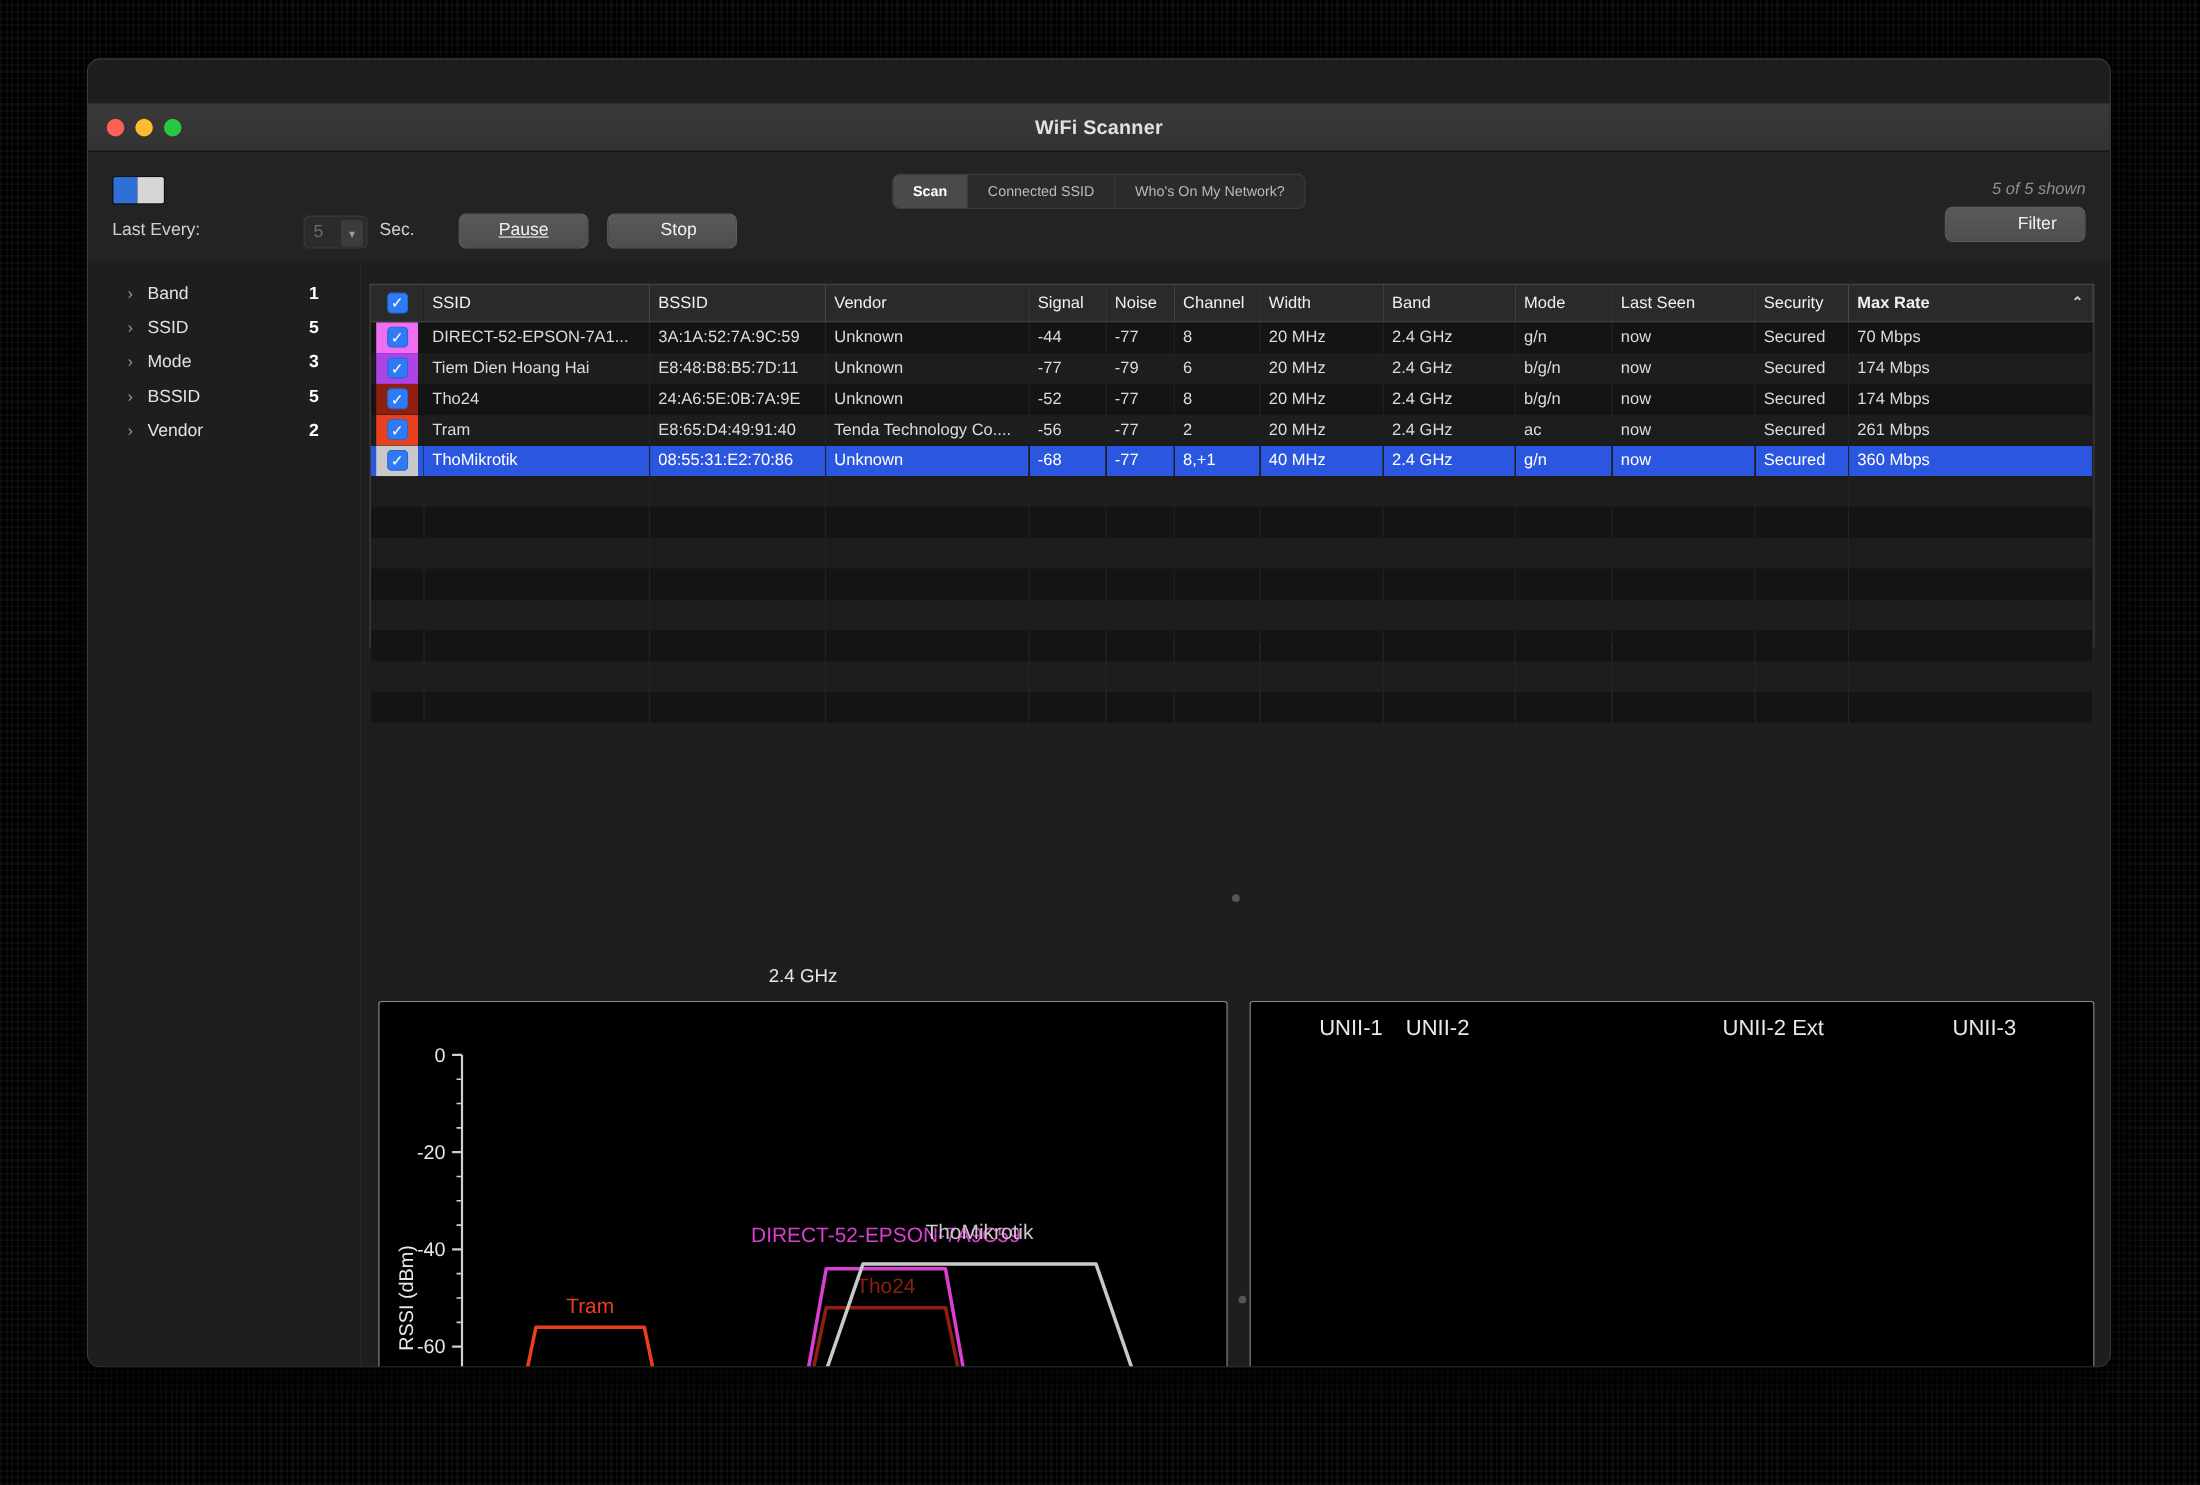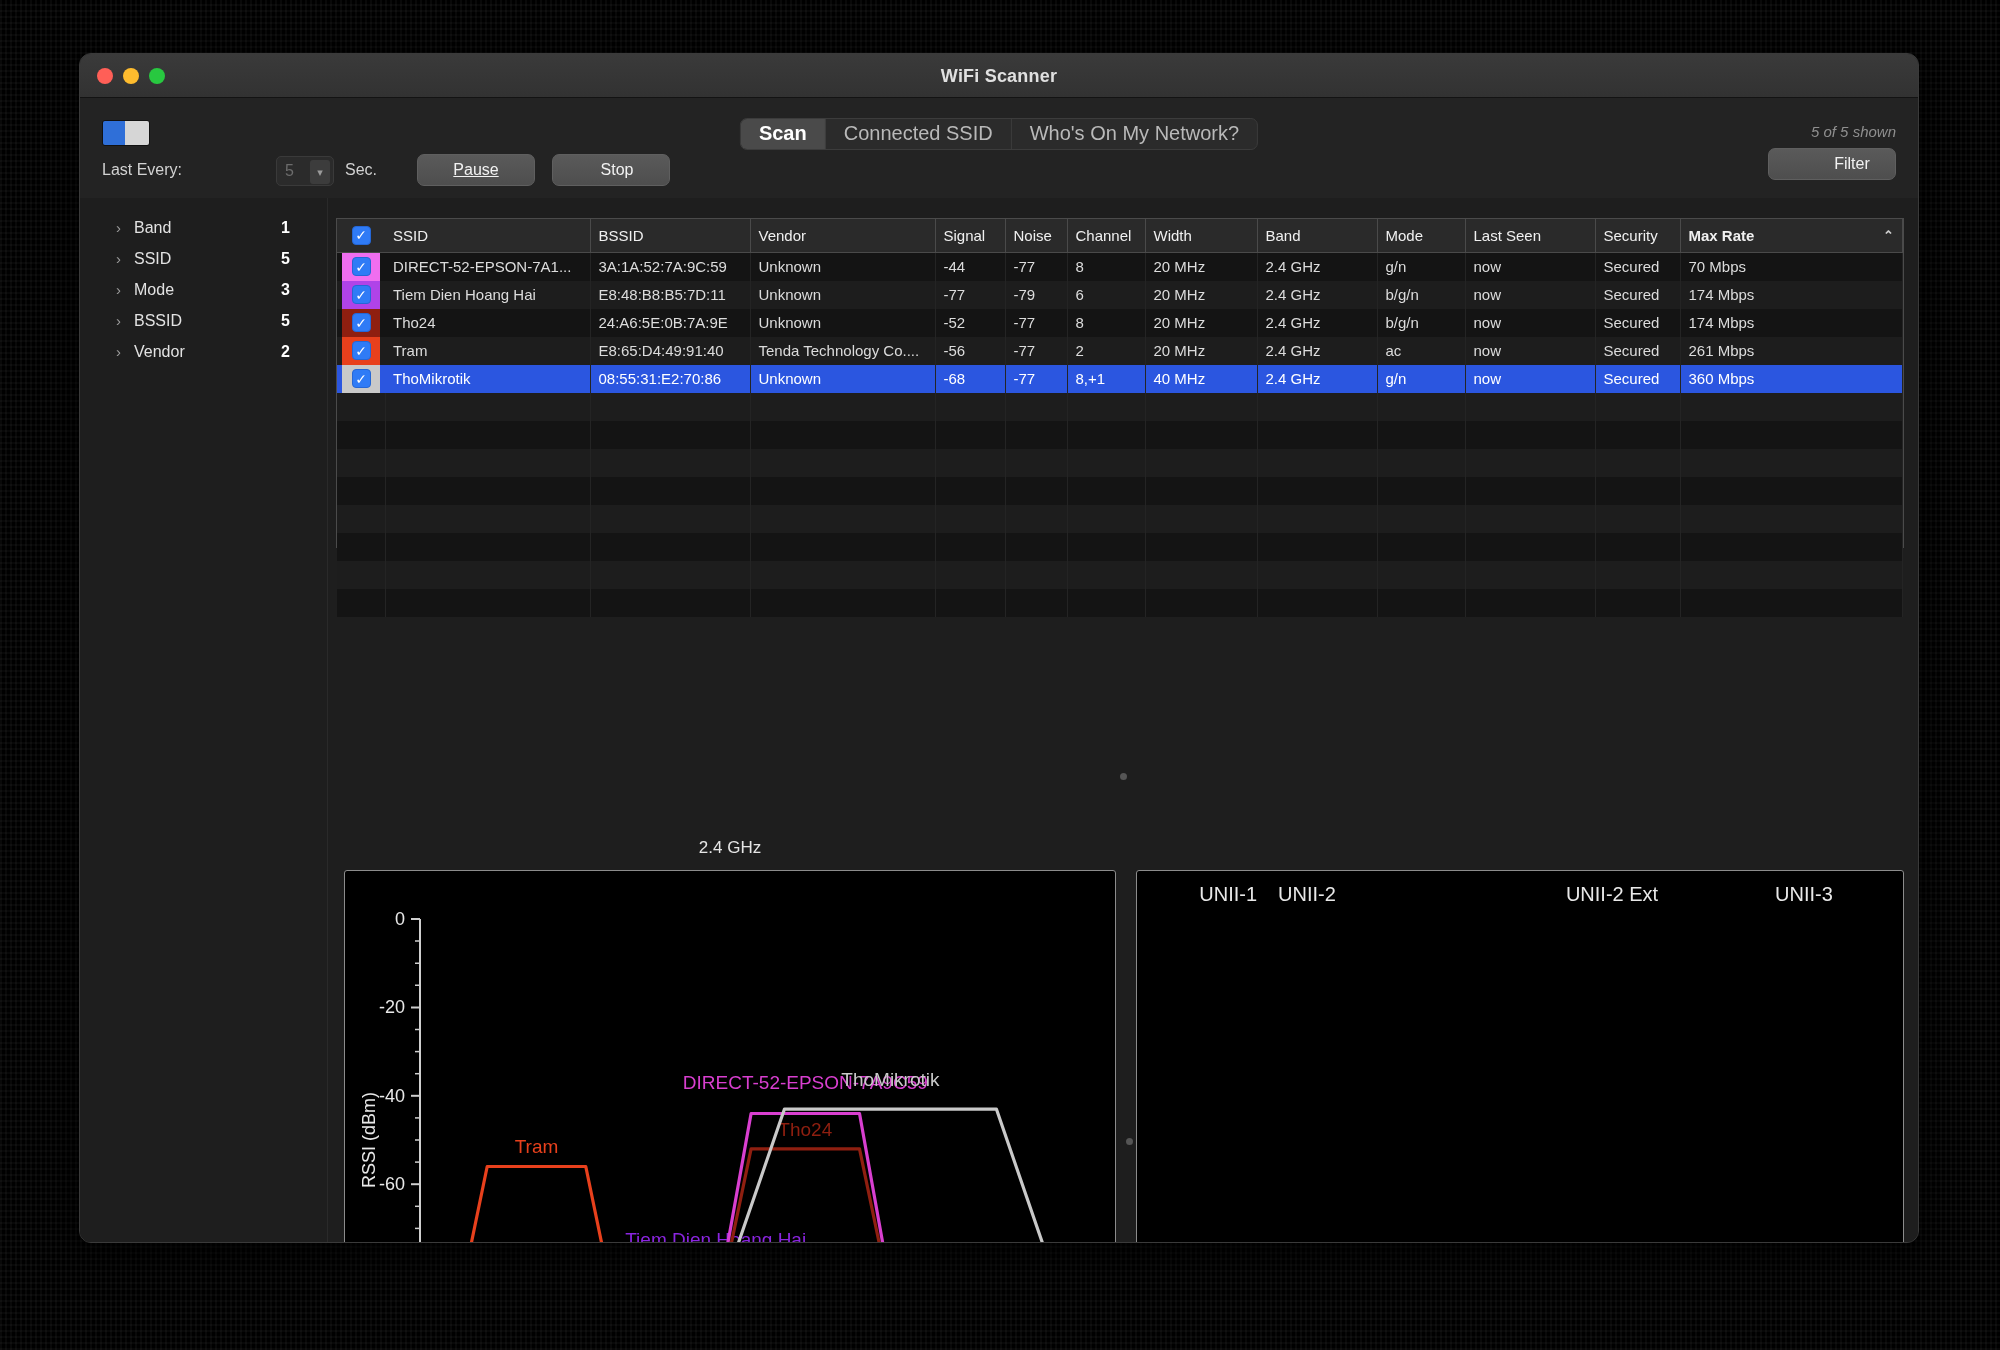--- a/index.html
+++ b/index.html
@@ -51,20 +51,21 @@
     display: flex; gap: 10px;
   }
   .light { width: 16px; height: 16px; border-radius: 50%; }
   .light.red    { background: #ff5f57; }
   .light.yellow { background: #febc2e; }
   .light.green  { background: #28c840; }
   #window-title {
     text-align: center; line-height: 44px;
     font-size: 18px; color: #e0e0e0; font-weight: 600;
     letter-spacing: .2px;
+    margin-top: 40px;
   }
 
   
   #toolbar {
     position: relative;
     height: 100px;
     background: #232323;
   }
   #view-toggle {
     position: absolute; left: 22px; top: 22px;
@@ -77,21 +78,21 @@
 
   #tabbar-top {
     position: absolute; left: 50%; transform: translateX(-50%); top: 20px;
     display: flex; align-items: center;
     background: #2b2b2b;
     border: 1px solid #3c3c3c;
     border-radius: 7px;
     height: 32px; overflow: hidden;
   }
   #tabbar-top .tab {
-    font-size: 20px; color: #b9b9b9;
+    font-size: 13px; color: #b9b9b9;
     padding: 0 18px; height: 32px; line-height: 31px;
     white-space: nowrap; cursor: default;
     border-right: 1px solid #3c3c3c;
   }
   #tabbar-top .tab:last-child { border-right: none; }
   #tabbar-top .tab.active {
     background: #4a4a4a; color: #fff; font-weight: 600;
   }
 
   #shown-count {

